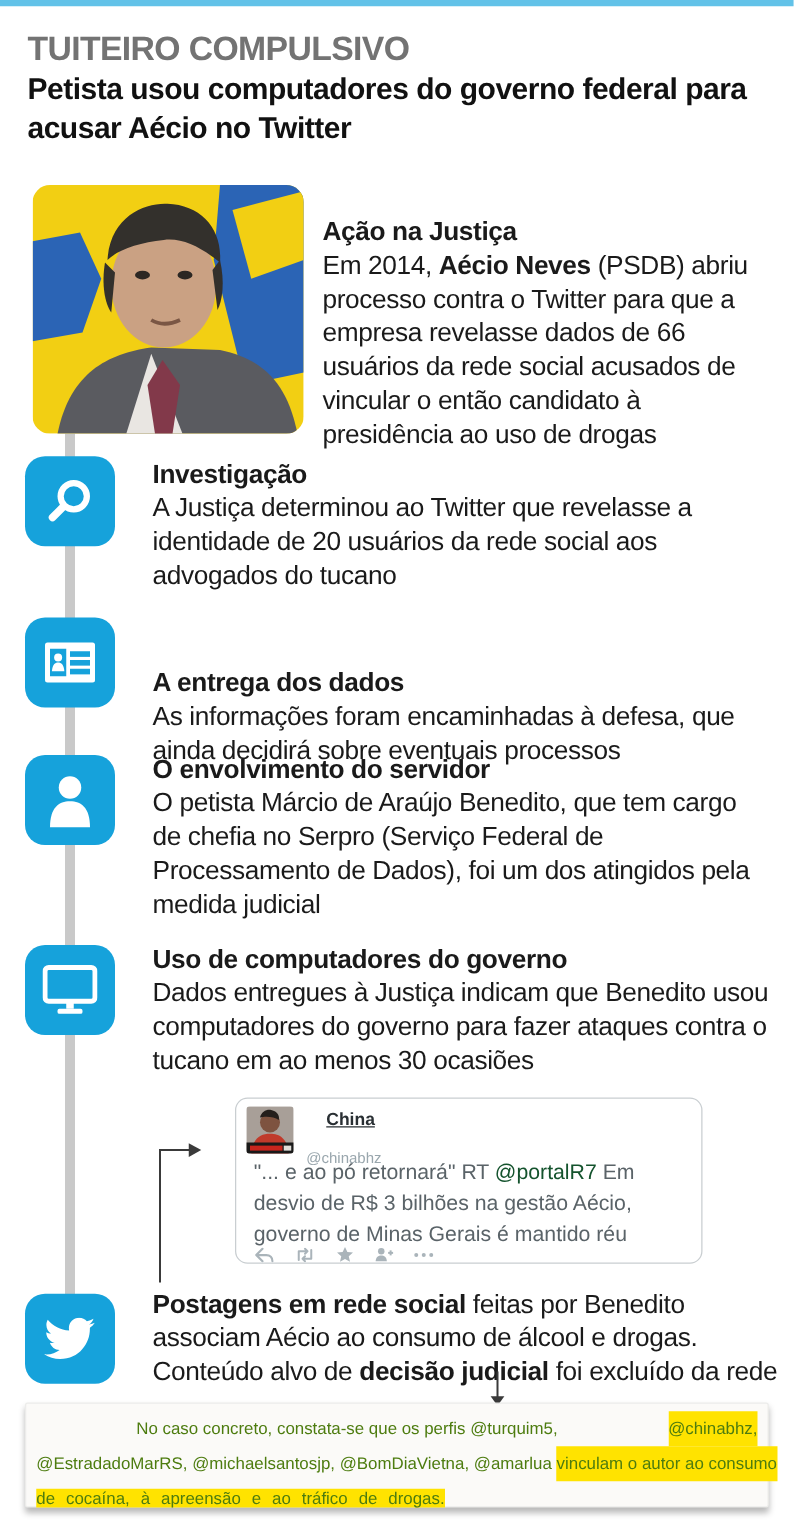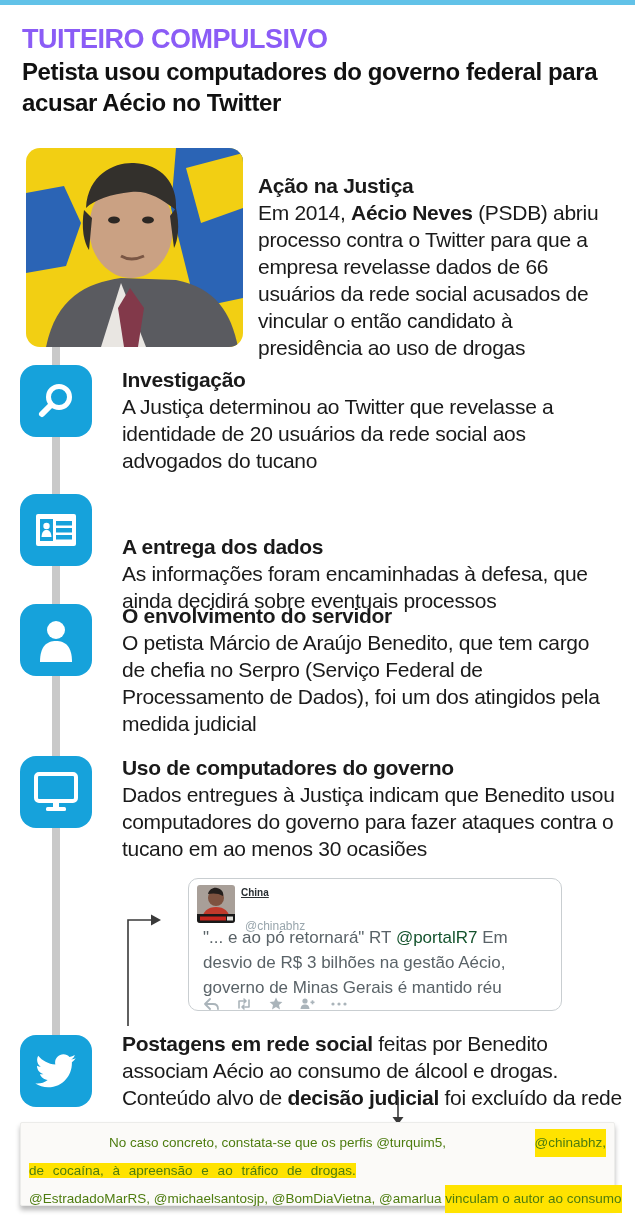--- a/index.html
+++ b/index.html
@@ -3,39 +3,39 @@
 <meta charset="utf-8">
 <style>
   html,body{margin:0;padding:0;}
   body{
     width:635px;height:1230px;position:relative;background:#fff;
     font-family:"Liberation Sans",sans-serif;color:#1a1a1a;overflow:hidden;
   }
   .topbar{position:absolute;left:0;top:0;width:635px;height:5px;background:#62c2e8;}
   
   .hd-title{position:absolute;left:22px;top:24px;width:590px;
-    font-size:27px;font-weight:800;letter-spacing:-0.5px;color:#8b5cf6;}
+    font-size:27px;font-weight:800;letter-spacing:-0.5px;color:#737373;}
   .hd-sub{position:absolute;left:22px;top:56px;width:600px;
     font-size:24px;line-height:31px;font-weight:700;letter-spacing:-0.4px;color:#111;}
   
   .tl-line{position:absolute;left:52px;top:347px;width:8px;height:728px;background:#c9c9c9;}
   .ticon{position:absolute;left:20px;width:72px;height:72px;border-radius:16px;
     background:#16a2db;display:flex;align-items:center;justify-content:center;}
   
   .photo{position:absolute;left:26px;top:148px;width:217px;height:199px;border-radius:14px;overflow:hidden;}
   
   .sec{position:absolute;font-size:21px;line-height:27px;letter-spacing:-0.3px;}
   .sec .t{font-weight:700;}
   .sec .b{font-weight:400;}
   .sec .bold{font-weight:700;}
   
   .tweet{position:absolute;left:188px;top:878px;width:374px;height:133px;
     background:#fff;border:1px solid #c9ced1;border-radius:10px;box-sizing:border-box;}
   .tw-avatar{position:absolute;left:8px;top:6px;width:38px;height:38px;border-radius:3px;overflow:hidden;}
-  .tw-name{position:absolute;left:52px;top:8px;font-size:10px;font-weight:700;color:#292f33;text-decoration:underline;}
+  .tw-name{position:absolute;left:72px;top:8px;font-size:14px;font-weight:700;color:#292f33;text-decoration:underline;}
   .tw-handle{position:absolute;left:56px;top:40px;font-size:12px;color:#99a6ad;}
   .tw-text{position:absolute;left:14px;top:46px;width:346px;
     font-size:17px;line-height:25px;color:#5a6368;}
   .tw-link{color:#14532d;}
   .tw-actions{position:absolute;left:14px;top:118px;display:flex;gap:16px;align-items:center;}
   .tw-actions svg{display:block;}
   
   .arrow-svg{position:absolute;}
   
   .doc{position:absolute;left:20px;top:1122px;width:595px;height:84px;box-sizing:border-box;
@@ -192,18 +192,18 @@
 <svg class="arrow-svg" style="left:388px;top:1097px;" width="20" height="28" viewBox="0 0 20 28">
   <line x1="10" y1="0" x2="10" y2="21" stroke="#3a3a3a" stroke-width="1.6"></line>
   <polygon points="4.5,20 10,27.5 15.5,20" fill="#3a3a3a"></polygon>
 </svg>
 
 <div class="doc">
   <div class="doc-line just dl1">
       <span class="seg">No caso concreto, constata-se que os perfis @turquim5, </span>
       <span class="seg hl">@chinabhz,</span>
     </div>
-  <div class="doc-line dl3"><span class="seg hl">de cocaína, à apreensão e ao tráfico de drogas.</span></div>
   <div class="doc-line just">
       <span class="seg">@EstradadoMarRS, @michaelsantosjp, @BomDiaVietna, @amarlua </span>
       <span class="seg hl">vinculam o autor ao consumo</span>
     </div>
+  <div class="doc-line dl3"><span class="seg hl">de cocaína, à apreensão e ao tráfico de drogas.</span></div>
 </div>
 
 </body></html>

